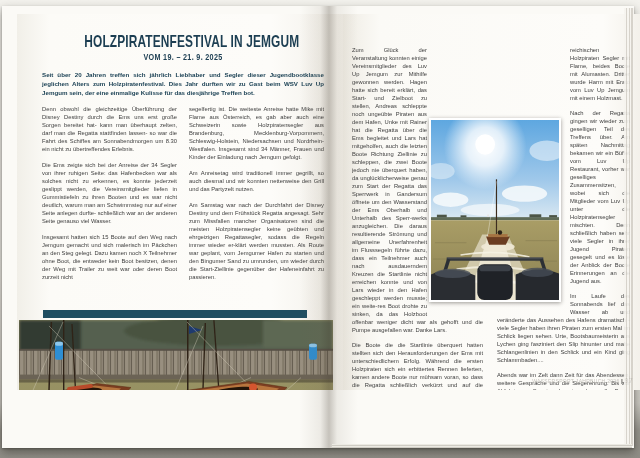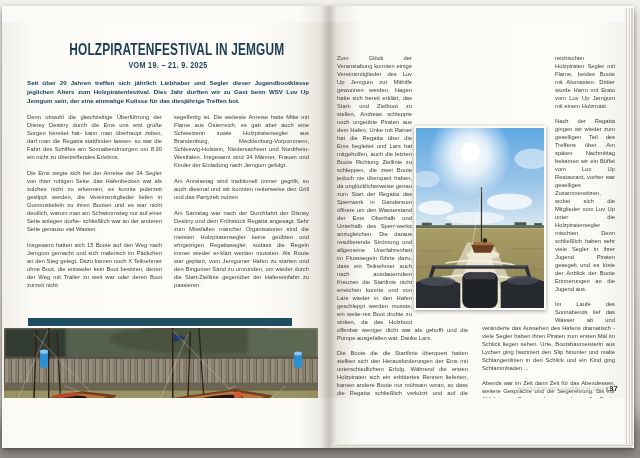--- a/index.html
+++ b/index.html
@@ -7,21 +7,21 @@
     width:640px;height:458px;overflow:hidden;
     font-family:"Liberation Sans",sans-serif;
     background:linear-gradient(180deg,#f3f2ed 0%,#e7e5df 60%,#c9c7c0 88%,#96948d 94%,#8f8d86 100%);
     position:relative;
   }
   .book{
     position:absolute;left:2px;top:6px;width:632px;height:442px;
     box-shadow:0 4px 9px rgba(30,28,22,.45), 0 1px 2px rgba(0,0,0,.25);
     background:#fbfaf6;
   }
-  .page{position:absolute;top:16px;height:376px;overflow:hidden;}
+  .page{position:absolute;top:8px;height:376px;overflow:hidden;margin-left:15px;}
   .page-left{left:0;width:326px;background:linear-gradient(to right,#f1efe8 0%,#fcfbf7 10%,#fdfcf9 78%,#f2efe8 100%);}
   .page-right{left:326px;width:306px;background:linear-gradient(to right,#efece4 0%,#fbfaf6 12%,#fdfcf9 85%,#f1eee7 100%);}
   .spine{position:absolute;top:0;left:298px;width:58px;height:442px;pointer-events:none;
     background:linear-gradient(to right,rgba(110,98,80,0) 0%,rgba(110,98,80,.10) 35%,rgba(75,66,52,.30) 50%,rgba(110,98,80,.10) 64%,rgba(110,98,80,0) 100%);}
   .page-stack{position:absolute;top:2px;right:0;width:10px;height:438px;pointer-events:none;
     background:repeating-linear-gradient(90deg,#f6f4ef 0 1.5px,#d3cfc7 1.5px 3px);opacity:.9;}
   .bottom-stack{position:absolute;left:330px;bottom:0;width:300px;height:4px;pointer-events:none;
     background:repeating-linear-gradient(180deg,#eceae3 0 1px,#cfccc4 1px 2px);}
 
   

